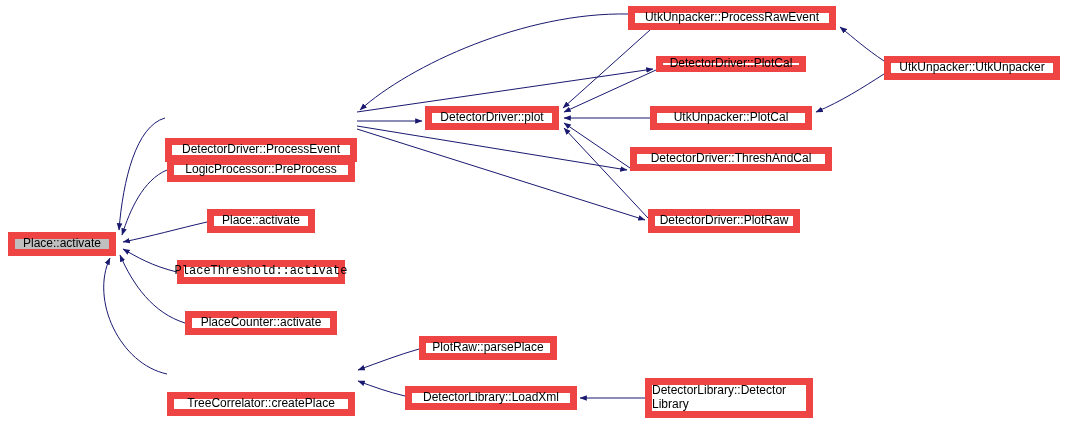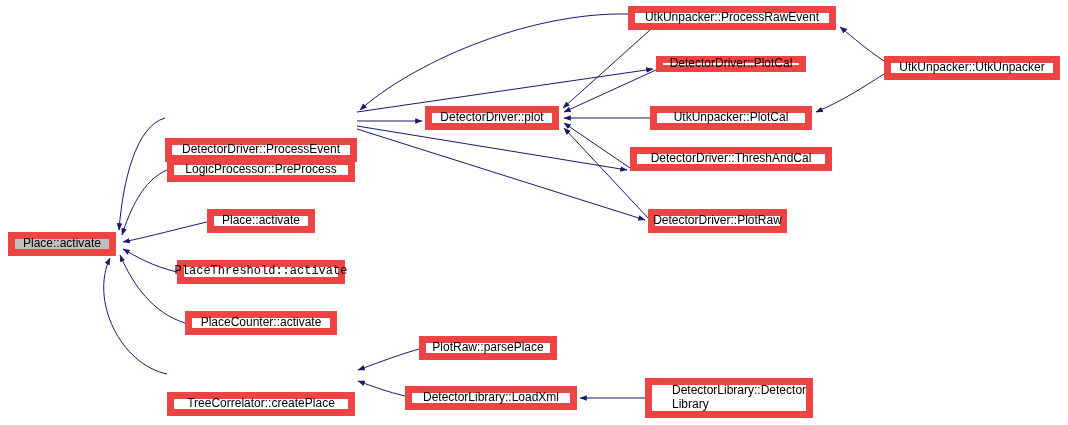--- a/index.html
+++ b/index.html
@@ -22,21 +22,21 @@
     display:flex;
     flex-direction:column;
     align-items:center;
     justify-content:center;
     text-align:center;
     white-space:nowrap;
     cursor:pointer;
     z-index:2;
   }
   .node.current{background:#bfbfbf;cursor:default;}
-  .node.multiline{align-items:flex-start;text-align:left;padding-left:20px;}
+  .node.multiline{align-items:flex-start;text-align:left;padding-left:0;}
   .node span{display:block;}
 </style>
 </head>
 <body>
 
 <div class="canvas">
 
   <svg class="edges" width="1068" height="425" viewBox="0 0 1068 425">
     <defs>
       <marker id="ah" viewBox="0 0 10 10" refX="8.5" refY="5" markerWidth="8" markerHeight="8" orient="auto">
@@ -123,21 +123,21 @@
   </div>
 
   <div class="node" style="left:650px;top:106px;width:162px;height:24px;">
     <span>UtkUnpacker::PlotCal</span>
   </div>
 
   <div class="node" style="left:630px;top:147px;width:202px;height:24px;align-items:center;">
     <span>DetectorDriver::ThreshAndCal</span>
   </div>
 
-  <div class="node" style="left:648px;top:209px;width:139px;height:24px;">
+  <div class="node" style="left:648px;top:209px;width:152px;height:24px;">
     <span>DetectorDriver::PlotRaw</span>
   </div>
 
   <div class="node multiline" style="left:645px;top:378px;width:168px;height:40px;">
     <span>DetectorLibrary::Detector</span>
     <span>Library</span>
   </div>
 
   <div class="node" style="left:884px;top:56px;width:176px;height:24px;">
     <span>UtkUnpacker::UtkUnpacker</span>

